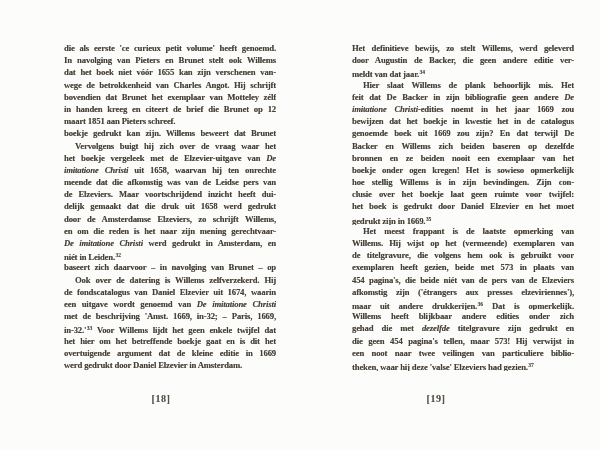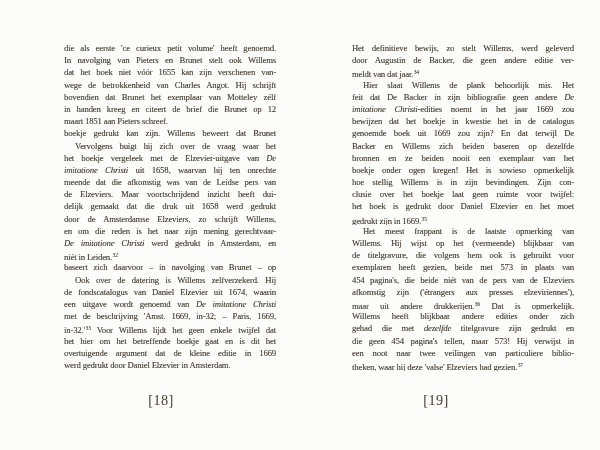--- a/index.html
+++ b/index.html
@@ -7,20 +7,21 @@
     padding: 0;
     background: #fcfcfa;
   }
   .spread {
     position: relative;
     width: 600px;
     height: 450px;
     background: #fcfcfa;
     overflow: hidden;
     font-family: "Liberation Serif", "DejaVu Serif", serif;
+    font-weight: bold;
   }
   .text-col {
     position: absolute;
     top: 42px;
     font-size: 8.6px;
     line-height: 12.2px;
     color: #453f35;
     letter-spacing: -0.12px;
     text-shadow: 0.2px 0.2px 0.35px rgba(69, 63, 53, 0.45);
   }
@@ -41,21 +42,21 @@
   .line i { font-style: italic; margin-top: 14px; }
   sup.fn {
     font-size: 0.62em;
     vertical-align: 0.5em;
     letter-spacing: 0;
     margin-left: 0.5px;
   }
   .folio {
     position: absolute;
     top: 393px;
-    font-size: 14px;
+    font-size: 10px;
     color: #565046;
     text-align: center;
     letter-spacing: 0.6px;
     text-shadow: 0.2px 0.2px 0.3px rgba(86, 80, 70, 0.4);
   }
   .folio-left  { left: 55px;  width: 212px; }
   .folio-right { left: 325px; width: 222px; }
 </style>
 </head>
 <body>
@@ -100,21 +101,21 @@
       <div class="line">bewijzen dat het boekje in kwestie het in de catalogus</div>
       <div class="line">genoemde boek uit 1669 zou zijn? En dat terwijl De</div>
       <div class="line">Backer en Willems zich beiden baseren op dezelfde</div>
       <div class="line">bronnen en ze beiden nooit een exemplaar van het</div>
       <div class="line">boekje onder ogen kregen! Het is sowieso opmerkelijk</div>
       <div class="line">hoe stellig Willems is in zijn bevindingen. Zijn con-</div>
       <div class="line">clusie over het boekje laat geen ruimte voor twijfel:</div>
       <div class="line">het boek is gedrukt door Daniel Elzevier en het moet</div>
       <div class="line last">gedrukt zijn in 1669.<sup class="fn">35</sup></div>
       <div class="line indent">Het meest frappant is de laatste opmerking van</div>
-      <div class="line">Willems. Hij wijst op het (vermeende) blijkbaar van</div>
+      <div class="line">Willems. Hij wijst op het (vermeende) exemplaren van</div>
       <div class="line">de titelgravure, die volgens hem ook is gebruikt voor</div>
       <div class="line">exemplaren heeft gezien, beide met 573 in plaats van</div>
       <div class="line">454 pagina's, die beide niét van de pers van de Elzeviers</div>
       <div class="line">afkomstig zijn ('étrangers aux presses elzeviriennes'),</div>
       <div class="line">maar uit andere drukkerijen.<sup class="fn">36</sup> Dat is opmerkelijk.</div>
       <div class="line">Willems heeft blijkbaar andere edities onder zich</div>
       <div class="line">gehad die met <i>dezelfde</i> titelgravure zijn gedrukt en</div>
       <div class="line">die geen 454 pagina's tellen, maar 573! Hij verwijst in</div>
       <div class="line">een noot naar twee veilingen van particuliere biblio-</div>
       <div class="line last">theken, waar hij deze 'valse' Elzeviers had gezien.<sup class="fn">37</sup></div>

